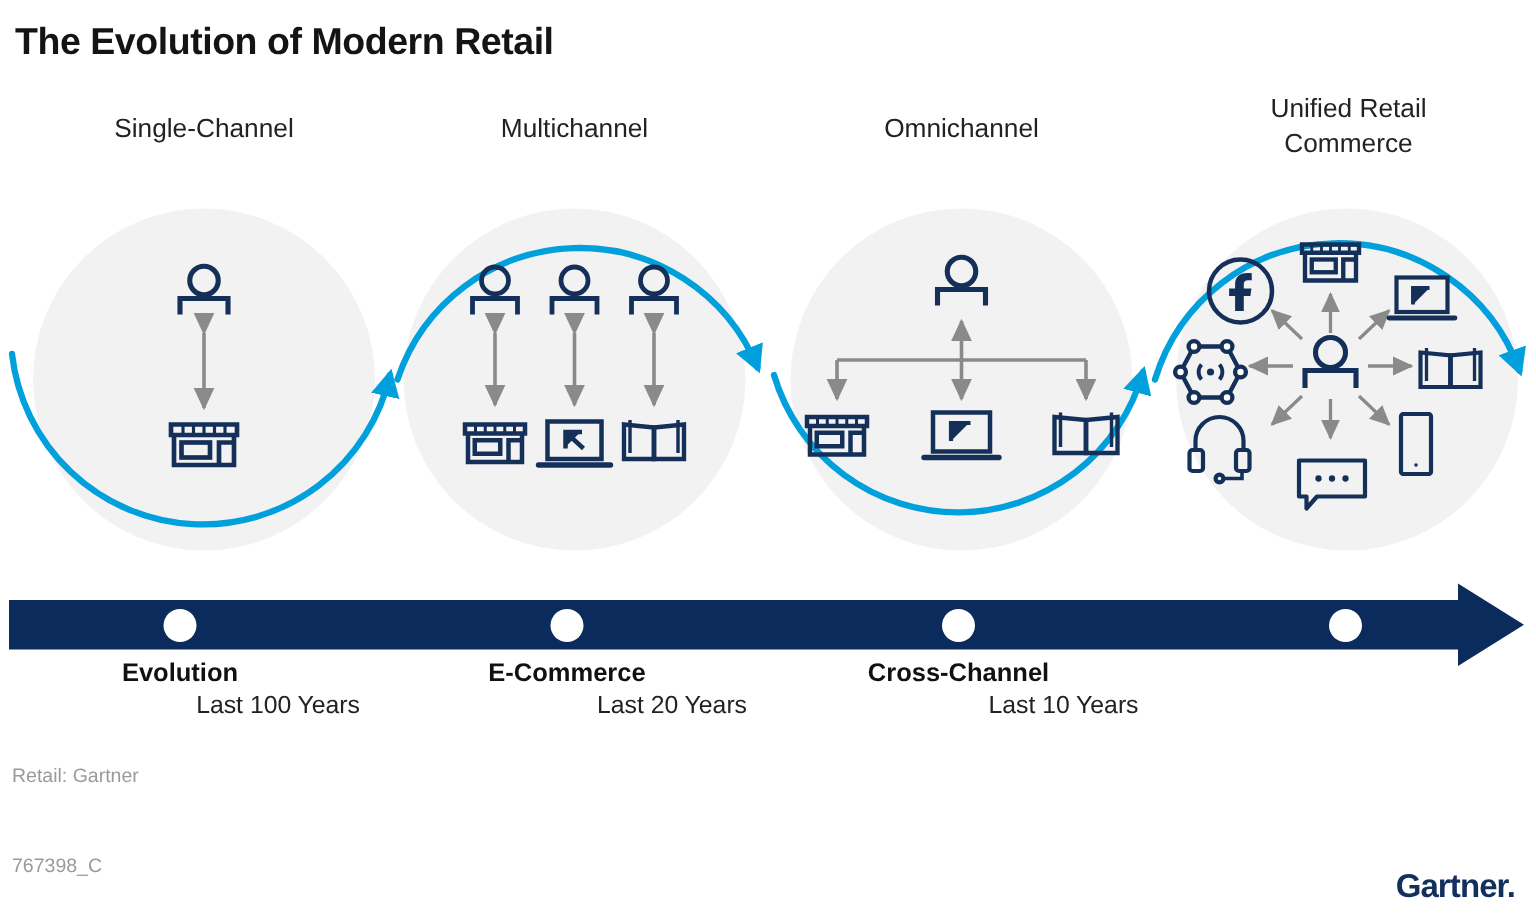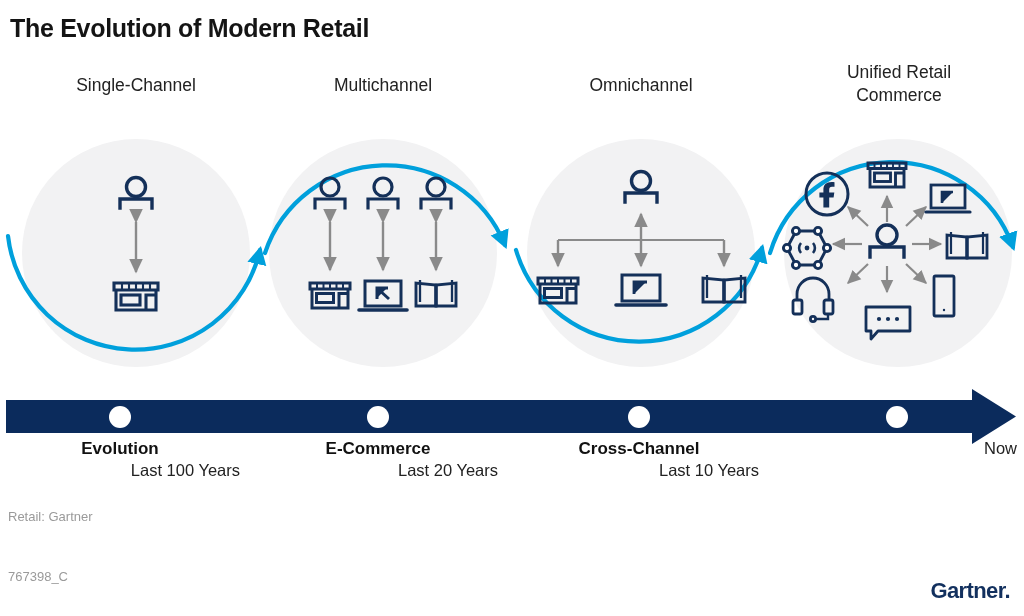--- a/index.html
+++ b/index.html
@@ -384,20 +384,19 @@
   </div>
   <div class="tl-label" style="left:258px;">
     <span class="name">E-Commerce</span>
     <span class="period">Last 20 Years</span>
   </div>
   <div class="tl-label" style="left:519px;">
     <span class="name">Cross-Channel</span>
     <span class="period">Last 10 Years</span>
   </div>
   <div class="tl-label" style="left:777px;">
-    <span class="period">Now</span>
   </div>
 
   <div id="source">Retail: Gartner</div>
   <div id="figid">767398_C</div>
   <div id="logo"><span>Gartner</span><span class="dot">.</span></div>
 
 </div>
 
 </body></html>

